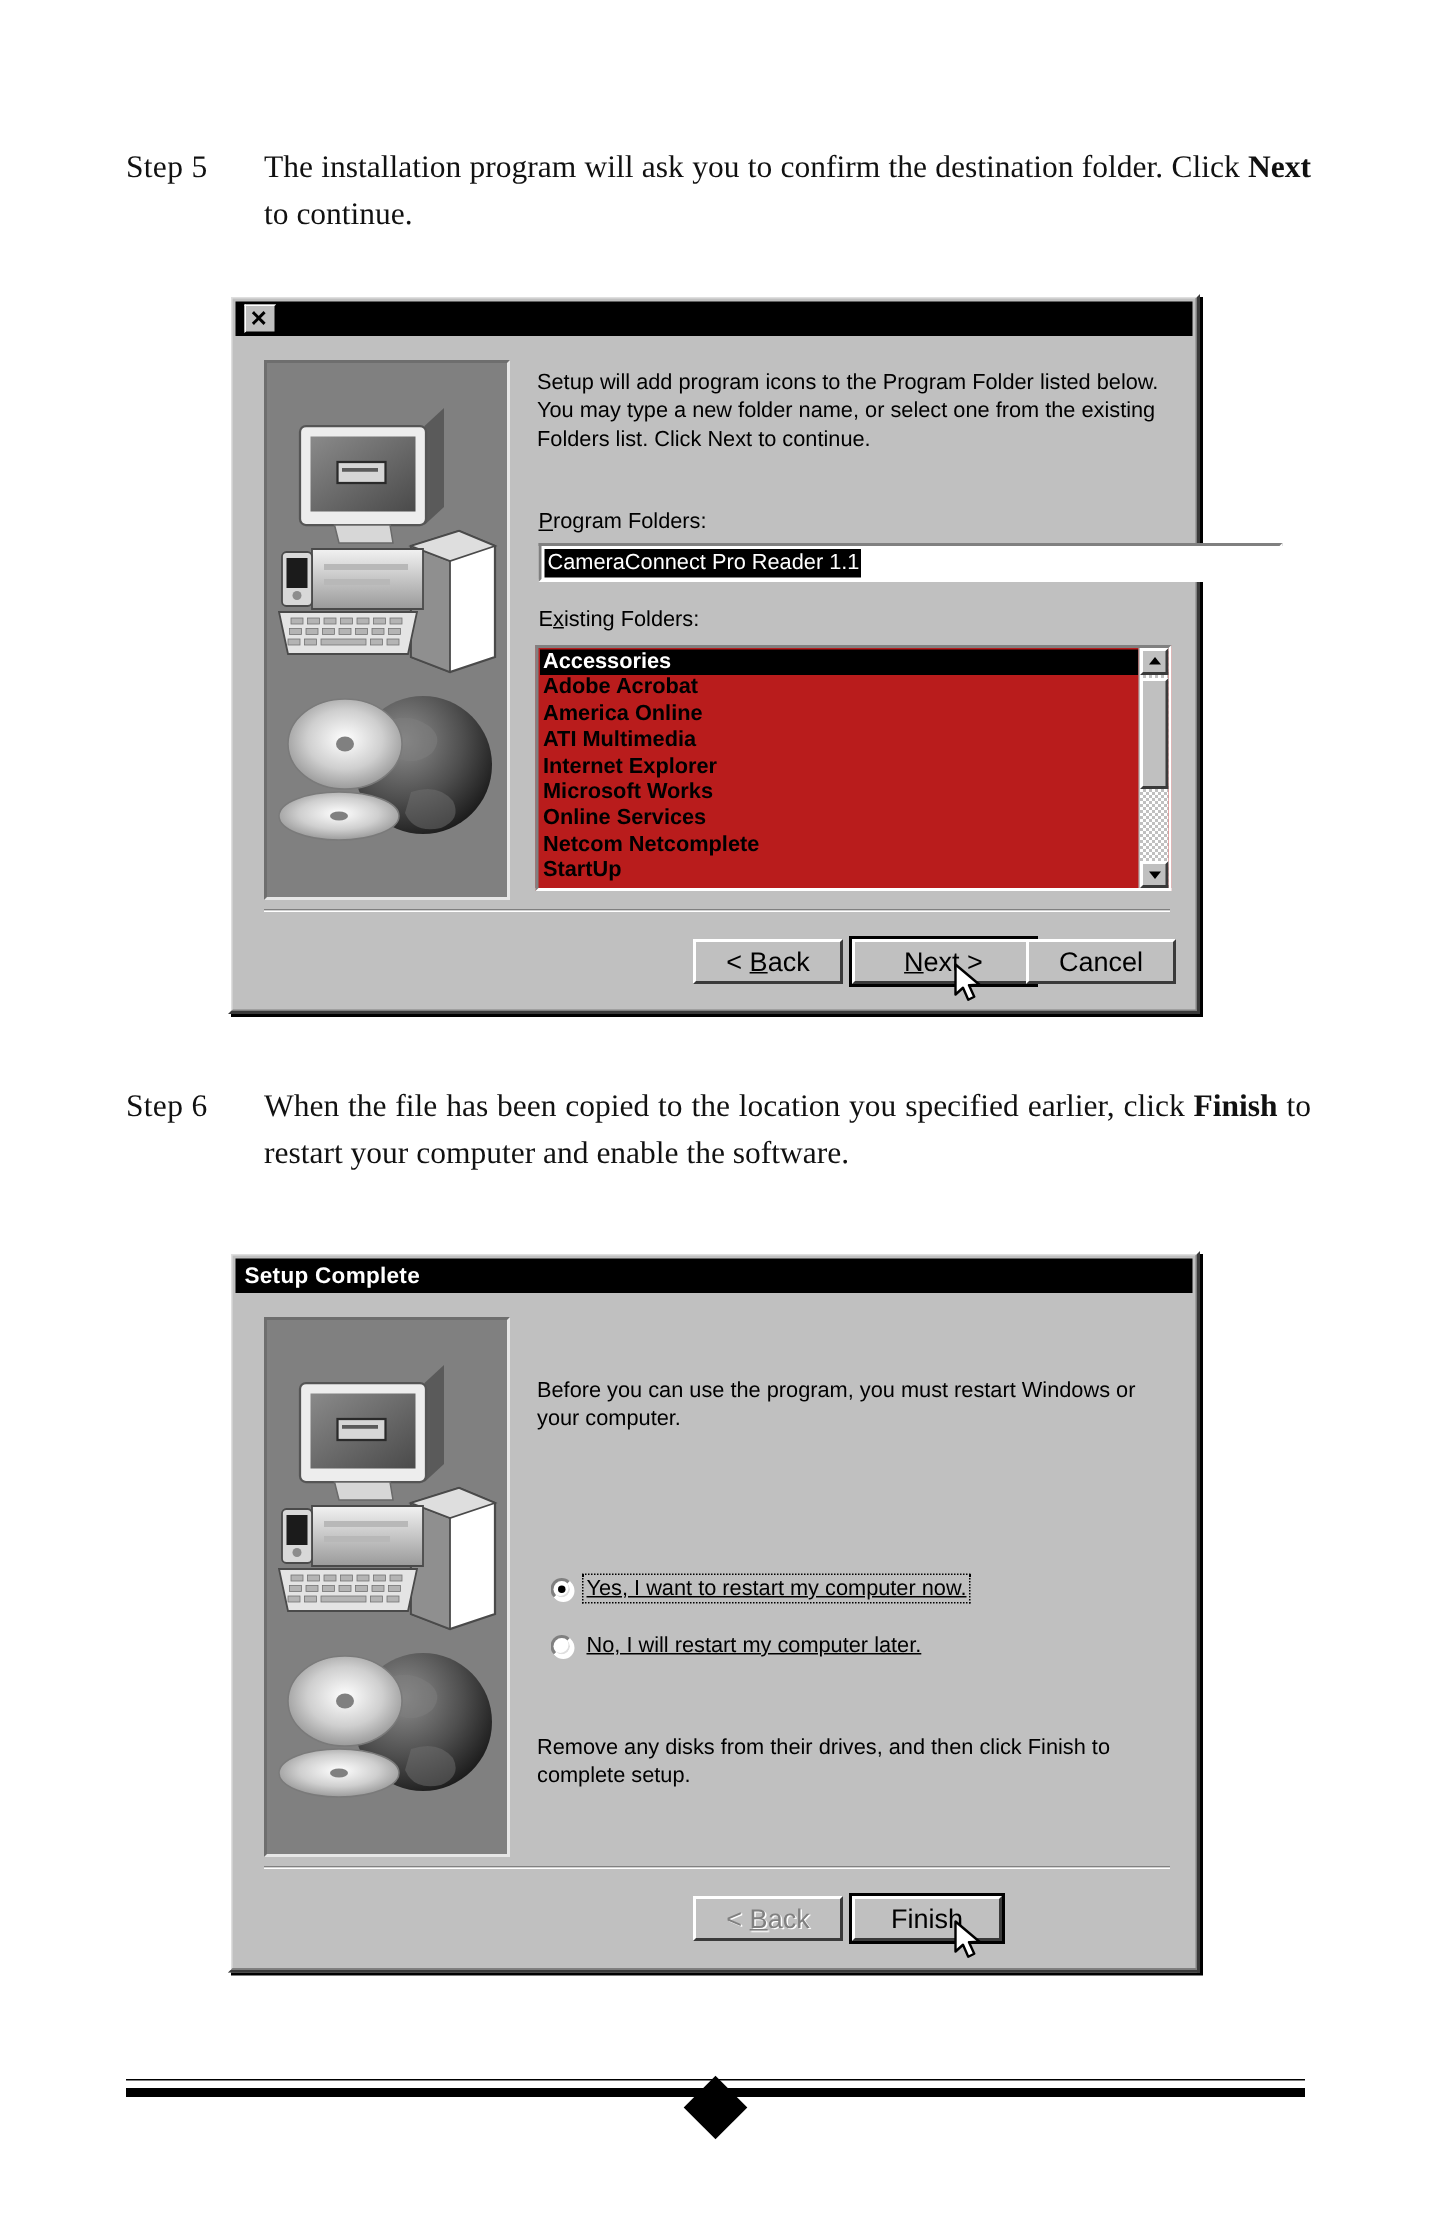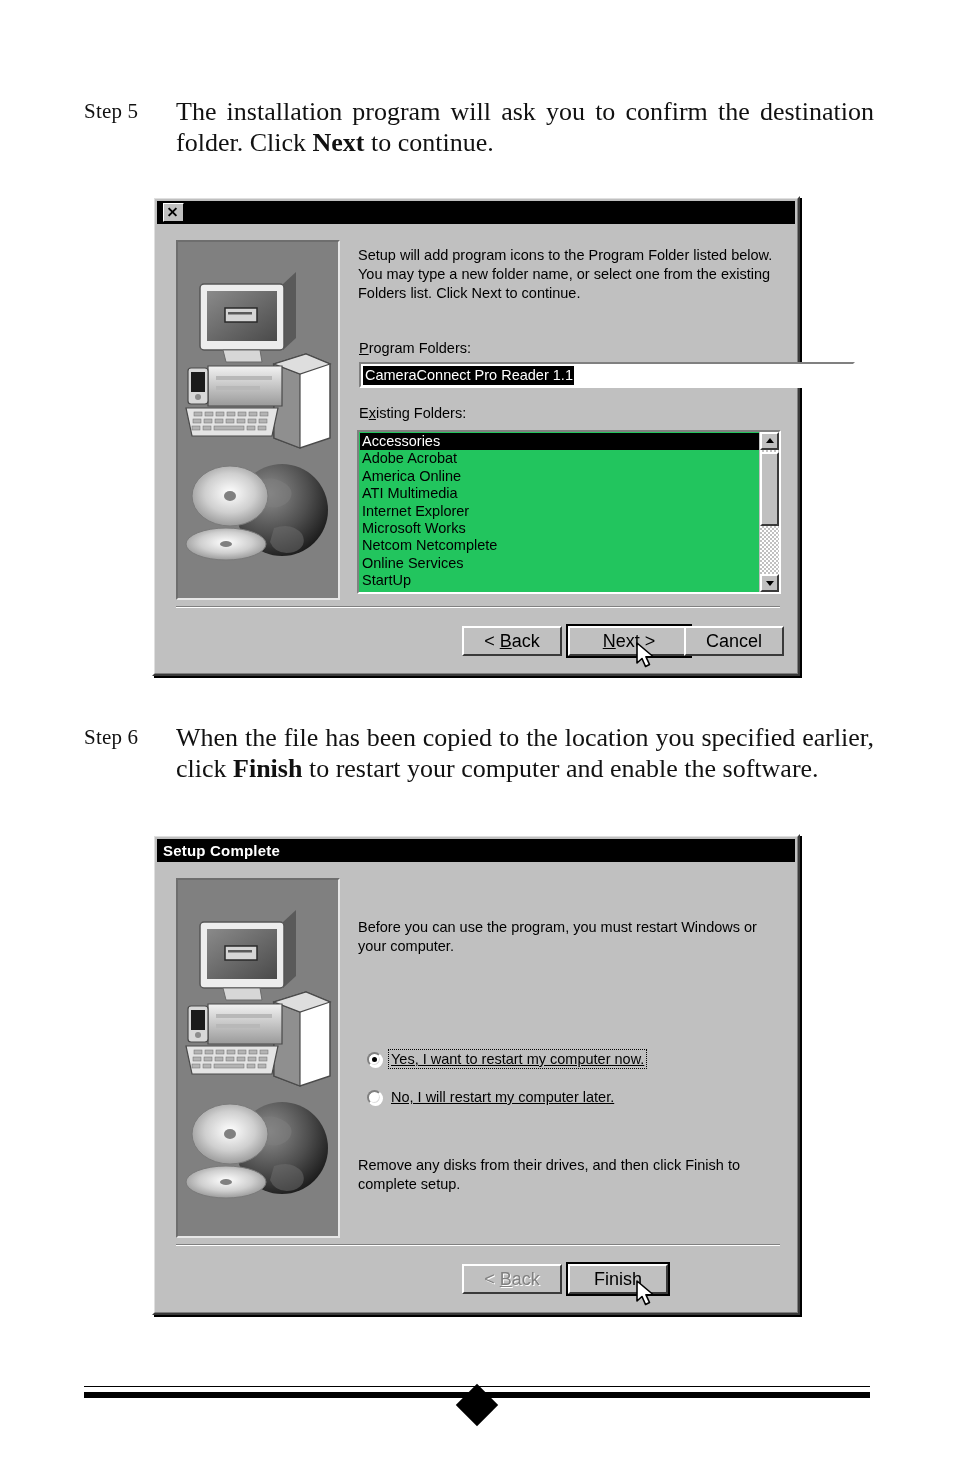--- a/index.html
+++ b/index.html
@@ -26,21 +26,21 @@
     font-size: 21px;
     color: #111;
     width: 92px;
     flex: 0 0 92px;
     line-height: 31px;
     letter-spacing: 0.2px;
   }
   .step-text {
     flex: 1 1 auto;
     font-family: "Liberation Serif", serif;
-    font-size: 26px;
+    font-size: 21px;
     color: #111;
     line-height: 31px;
     text-align: justify;
   }
   .step-text .bold { font-weight: bold; }
 
   
   .dialog {
     position: absolute;
     background: #c0c0c0;
@@ -149,28 +149,29 @@
     background: #000000;
     color: #ffffff;
     font-family: "Liberation Sans", sans-serif;
     font-size: 14.5px;
     padding: 1px 1px 2px 2px;
     white-space: nowrap;
   }
 
   .listbox {
     position: absolute;
-    background: #22c55e;
+    background: #b91c1c;
     border-top: 2px solid #808080;
     border-left: 2px solid #808080;
     border-right: 2px solid #ffffff;
     border-bottom: 2px solid #ffffff;
     box-sizing: border-box;
     display: flex;
     overflow: hidden;
+    font-weight: bold;
   }
   .list-items {
     flex: 1 1 auto;
     overflow: hidden;
     padding: 1px 0 0 1px;
   }
   .list-item {
     font-family: "Liberation Sans", sans-serif;
     font-size: 14.5px;
     color: #000;
@@ -417,22 +418,22 @@
   <div class="field-label" style="left:205px; top:207px;">E<u>x</u>isting Folders:</div>
 
   <div class="listbox" style="left:203px; top:232px; width:424px; height:164px;">
     <div class="list-items">
       <div class="list-item selected">Accessories</div>
       <div class="list-item">Adobe Acrobat</div>
       <div class="list-item">America Online</div>
       <div class="list-item">ATI Multimedia</div>
       <div class="list-item">Internet Explorer</div>
       <div class="list-item">Microsoft Works</div>
+      <div class="list-item">Online Services</div>
       <div class="list-item">Netcom Netcomplete</div>
-      <div class="list-item">Online Services</div>
       <div class="list-item">StartUp</div>
     </div>
     <div class="scrollbar">
       <div class="sb-btn sb-up">
           <span class="arr"></span>
         </div>
       <div class="sb-track">
         <div class="sb-thumb"></div>
       </div>
       <div class="sb-btn sb-down">

